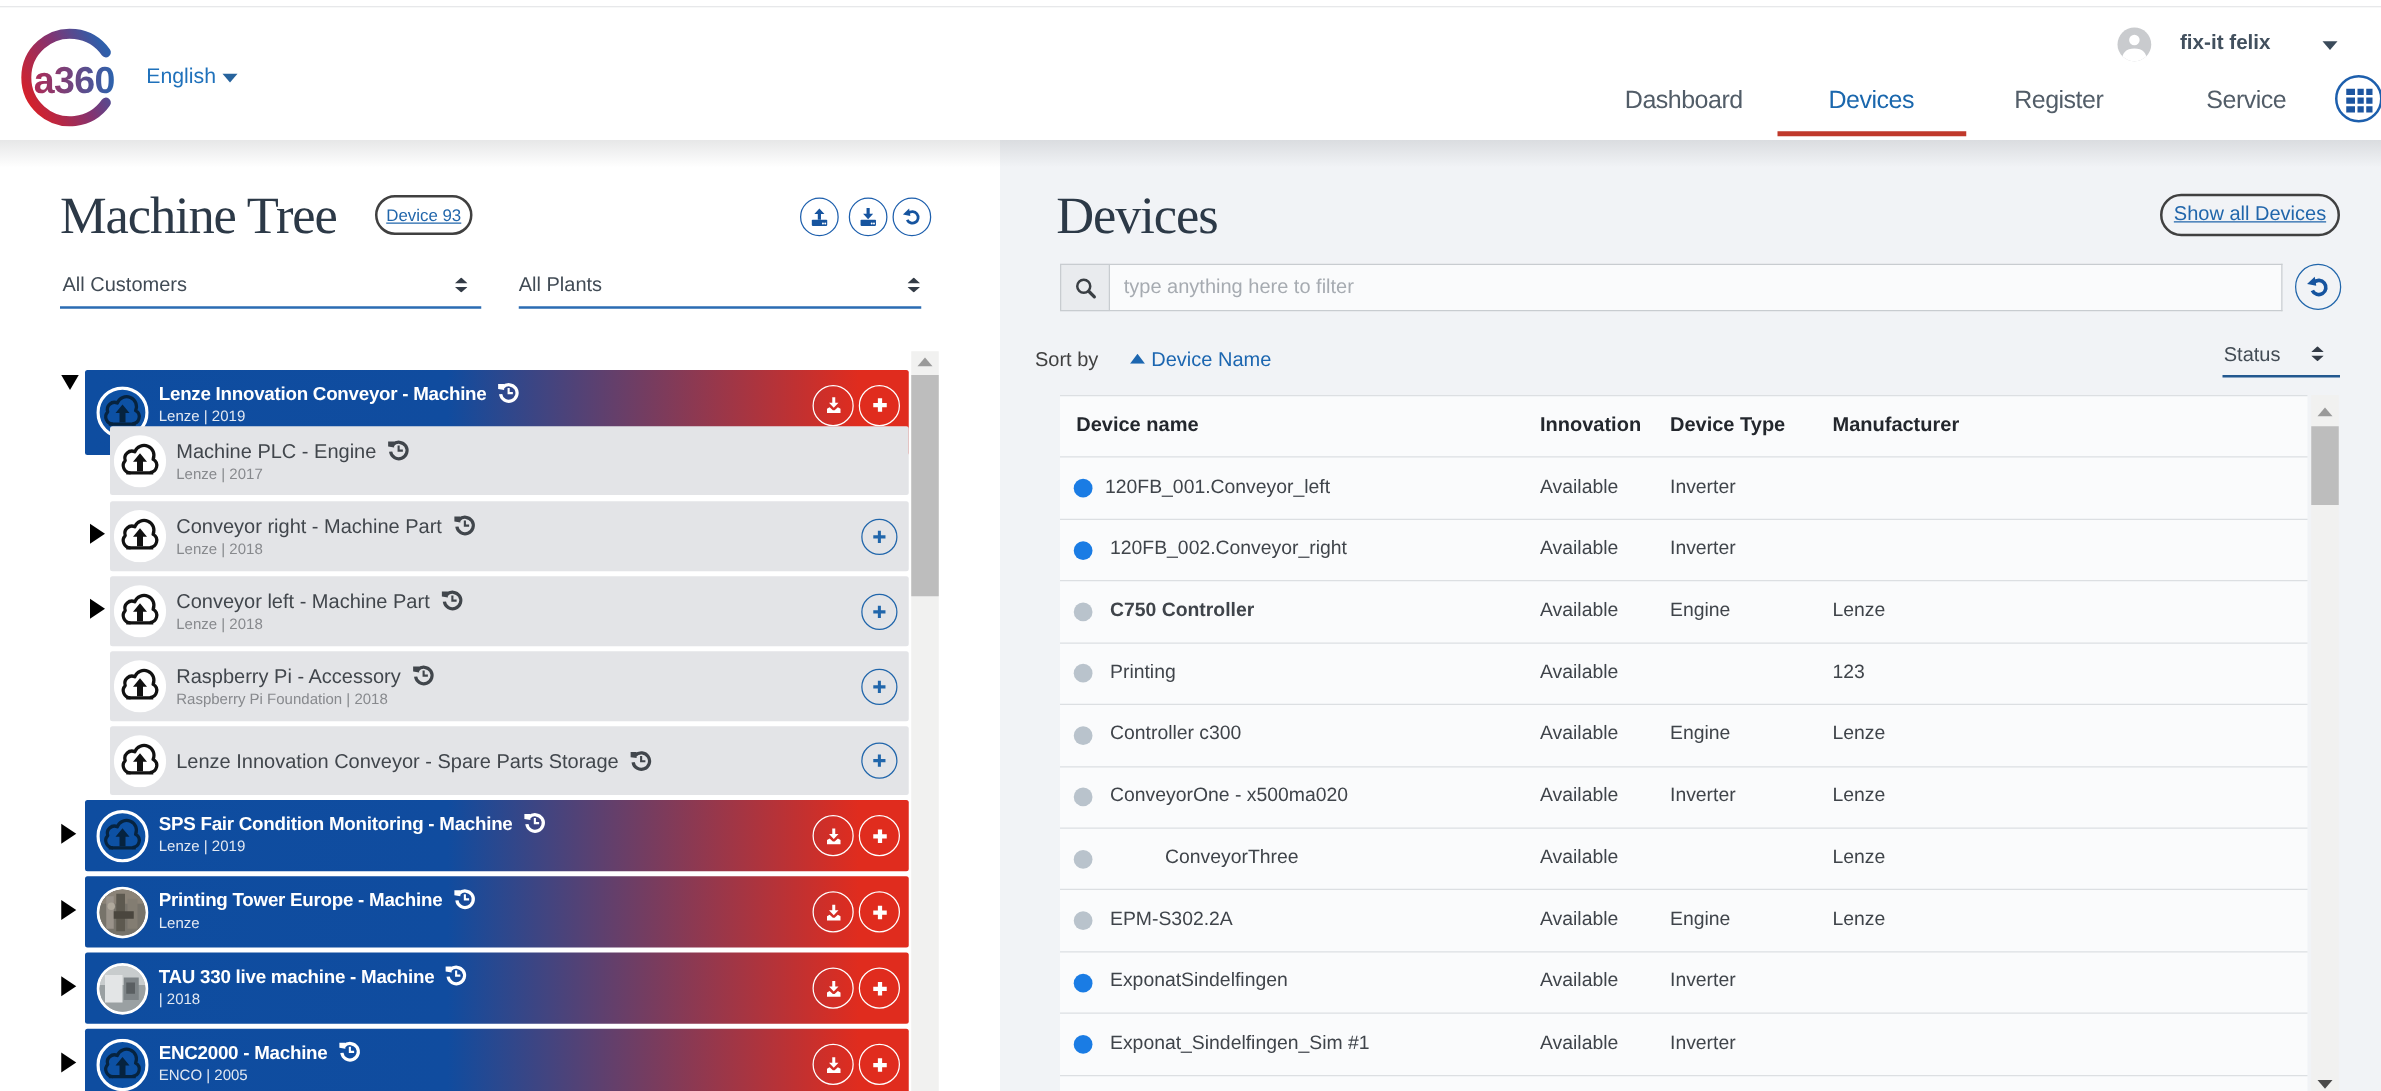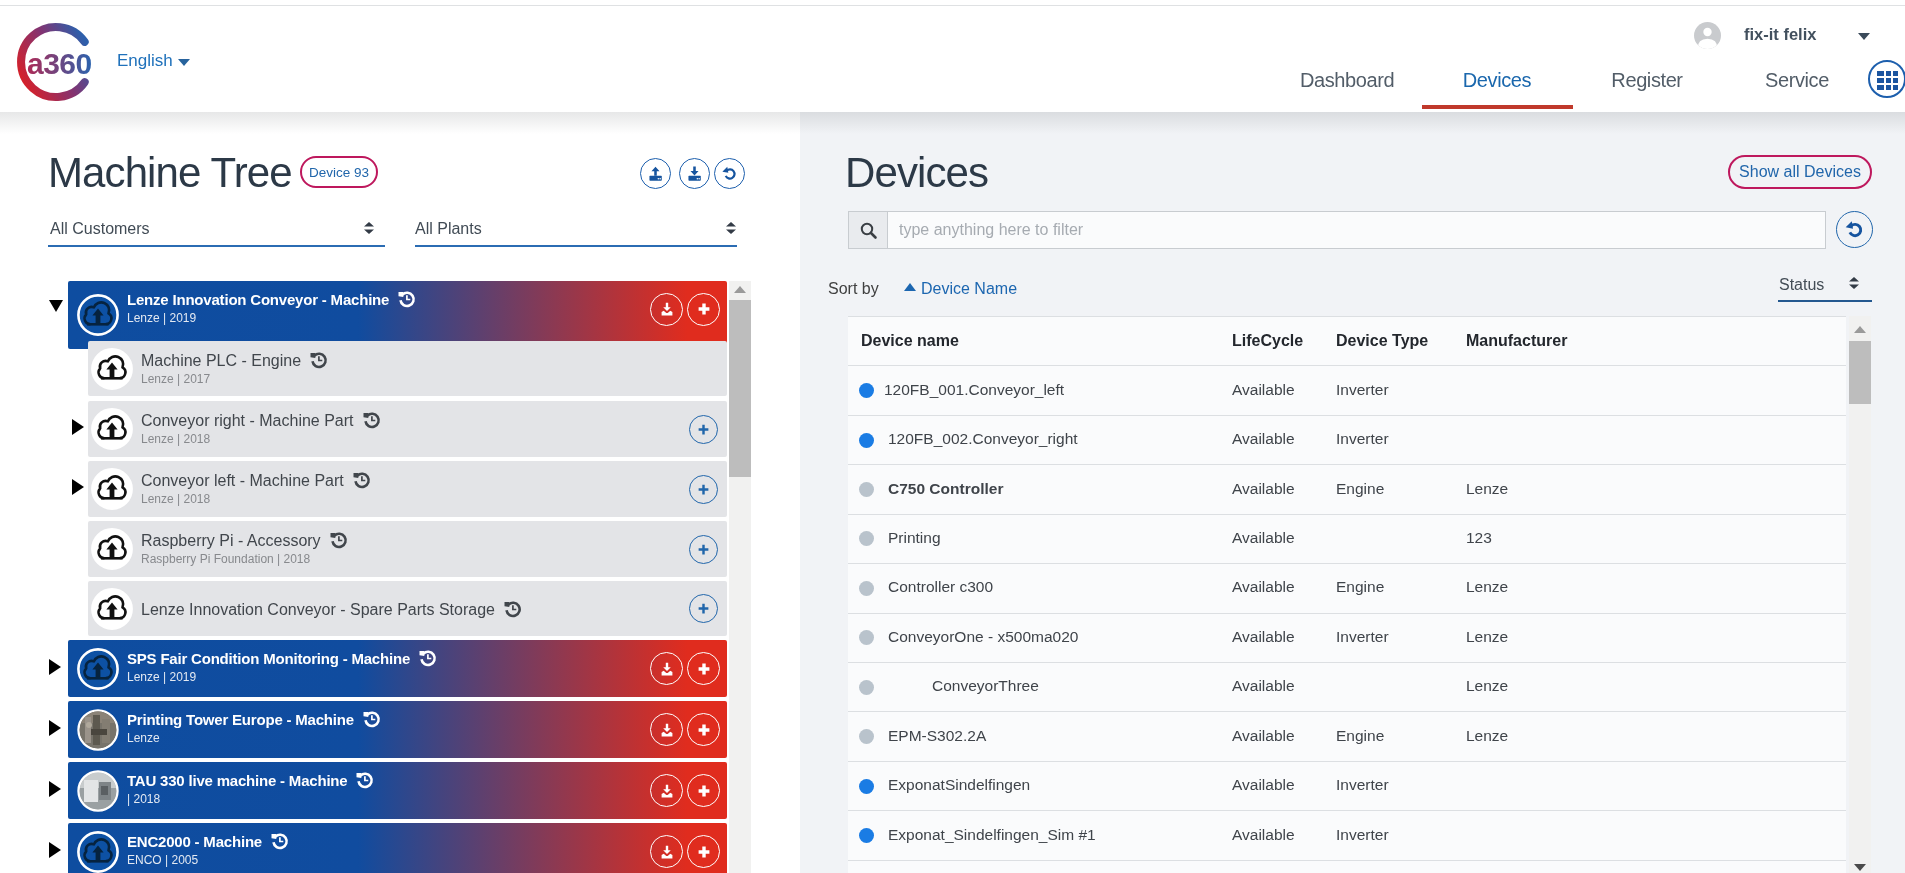--- a/index.html
+++ b/index.html
@@ -17,24 +17,24 @@
 
 .navitem { position:absolute; top:69px; width:160px; text-align:center; font-size:20px; letter-spacing:-0.4px; color:#525d68; }
 .navitem.active { color:#1a67ad; }
 #redline { position:absolute; left:1422px; top:105px; width:151px; height:4px; background:#c0392b; }
 #username { position:absolute; left:1744px; top:25px; font-size:16.5px; font-weight:bold; color:#42505e; }
 .caret-down { width:0; height:0; border-left:6.5px solid transparent; border-right:6.5px solid transparent; border-top:7.5px solid #3a4a5a; }
 #avatar { position:absolute; left:1694px; top:22px; width:27px; height:27px; border-radius:50%; background:#c9cbce; overflow:hidden; }
 #english { position:absolute; left:117px; top:51px; font-size:17px; color:#1f71bb; }
 
 
-h1.title { font-size:42px; font-weight:400; color:#2c3947; letter-spacing:-0.9px; }
+h1.title { font-size:42px; font-weight:400; color:#2c3947; letter-spacing:-0.9px;font-family:Liberation Serif, serif; }
 #mt-title { position:absolute; left:48px; top:149px; }
 #dv-title { position:absolute; left:845px; top:149px; }
-.pill { border:2px solid #be185d; color:#2166ab; border-radius:17px; display:flex; align-items:center; justify-content:center; }
+.pill { border:2px solid #404040; color:#2166ab; border-radius:17px; display:flex; align-items:center; justify-content:center;text-decoration:underline; }
 #badge { position:absolute; left:300px; top:156px; width:78px; height:32px; font-size:13.5px; }
 #showall { position:absolute; left:1728px; top:155px; width:144px; height:34px; font-size:16px; }
 .cbtn { position:absolute; width:31px; height:31px; border-radius:50%; border:1.6px solid #1d5fad; display:flex; align-items:center; justify-content:center; }
 .sellabel { position:absolute; font-size:16px; color:#414b55; }
 .underline { position:absolute; height:2px; background:#2b6cb3; }
 
 
 .trow { position:absolute; border-radius:2px; }
 .trow.toprow { left:68px; width:659px;
   background:linear-gradient(90deg, #0e4da0 0%, #104c9f 44%, #e02c1e 94%); }
@@ -167,21 +167,21 @@
 <div class="sellabel" style="left:415px; top:220px;">All Plants</div>
 <svg class="abs" style="left:726px; top:222px;" width="10" height="12" viewBox="0 0 10 12">
     <g fill="#333b46">
       <polygon points="5,0 10,4.5 0,4.5"></polygon>
       <polygon points="0,7.5 10,7.5 5,12"></polygon>
     </g>
   </svg>
 <div class="underline" style="left:415px; top:245px; width:322px;"></div>
 
 <div id="tree">
-    <div class="trow toprow" style="top:281px; height:68px;">
+    <div class="trow toprow" style="top:296px; height:68px;">
       <div class="ticon">
  <svg width="42" height="42" viewBox="0 0 42 42">
   <circle cx="21" cy="21" r="19.6" fill="#0d51a4" stroke="#fff" stroke-width="2.6"></circle>
   <path d="M 13.4 30.2 A 5.8 5.8 0 0 1 9.19 20.41 A 5.7 5.7 0 0 1 16.90 13.38 A 7.9 7.9 0 1 1 31.47 19.48 A 5.6 5.6 0 0 1 28.8 30.0" fill="none" stroke="#06233f" stroke-width="2.6" stroke-linejoin="round"></path>
   <line x1="10" y1="30.3" x2="31.6" y2="30.3" stroke="#06233f" stroke-width="2.6"></line>
   <path d="M 21 14.6 l 5.6 6.8 h -3.2 v 7.6 h -4.8 v -7.6 h -3.2 z" fill="#06233f"></path>
  </svg></div>
       <div class="ttitle">Lenze Innovation Conveyor - Machine<svg width="20" height="20" viewBox="0 0 20 20" style="vertical-align:-4px; margin-left:7px;">
           <path d="M 6.3 5.8 A 6.6 6.6 0 1 1 4.5 11.3" fill="none" stroke="#fff" stroke-width="2.6"></path>
           <path fill="#fff" d="M 2.5 3.1 h 4.8 v 4.8 l -4.8 -0.7 z"></path>
@@ -456,21 +456,21 @@
       <polygon points="5,0 10,4.5 0,4.5"></polygon>
       <polygon points="0,7.5 10,7.5 5,12"></polygon>
     </g>
   </svg>
 <div id="statusline"></div>
 
 <div id="tablebg"></div>
 <div id="tablerows">
     <div class="tline" style="top:316px;"></div>
     <div class="th" style="left:861px; top:332px;">Device name</div>
-    <div class="th" style="left:1232px; top:332px;">LifeCycle</div>
+    <div class="th" style="left:1232px; top:332px;">Innovation</div>
     <div class="th" style="left:1336px; top:332px;">Device Type</div>
     <div class="th" style="left:1466px; top:332px;">Manufacturer</div>
     <div class="tline" style="top:365px;"></div>
     <div class="dot blue" style="left:859px; top:383.1px;"></div>
     <div class="td" style="left:884px; top:380.6px;">120FB_001.Conveyor_left</div>
     <div class="td" style="left:1232px; top:380.6px;">Available</div>
     <div class="td" style="left:1336px; top:380.6px;">Inverter</div>
     <div class="tline" style="top:414.75px;"></div>
     <div class="dot blue" style="left:859px; top:432.55px;"></div>
     <div class="td" style="left:888px; top:430.05px;">120FB_002.Conveyor_right</div>

